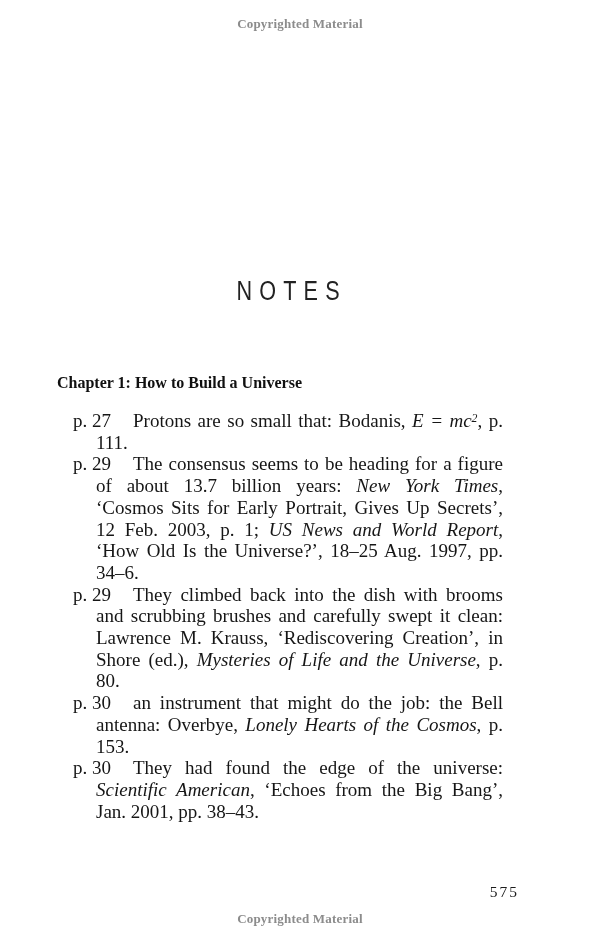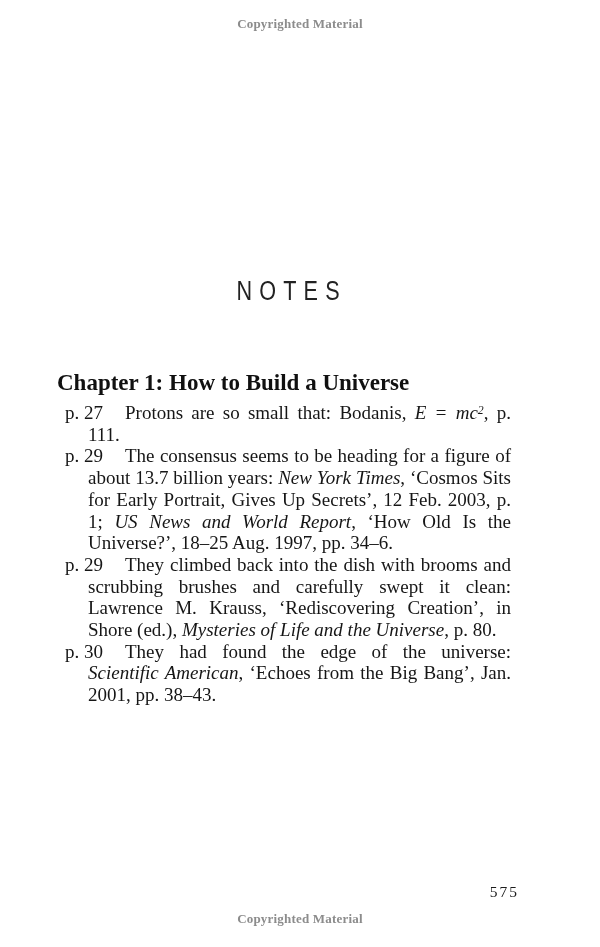--- a/index.html
+++ b/index.html
@@ -43,26 +43,26 @@
     transform-origin: 50% 50%;
   }
   .content {
     position: absolute;
     left: 57px;
     top: 372px;
     width: 462px;
   }
   .chapter-heading {
     margin: 0;
-    font-size: 23px;
+    font-size: 16px;
     line-height: 22px;
     font-weight: 700;
     color: #101010;
   }
-  .entries { margin: 8px; }
+  .entries { margin: 16px; }
   .entry {
     margin: 0;
     font-size: 19px;
     line-height: 21.7px;
     text-align: justify;
     padding-left: 23px;
     text-indent: -23px;
     color: #161616;
   }
   .page-ref {
@@ -98,20 +98,21 @@
   <div class="copyright top">Copyrighted Material</div>
 
   <h1 class="notes-title">NOTES</h1>
 
   <div class="content">
     <h2 class="chapter-heading">Chapter 1: How to Build a Universe</h2>
     <div class="entries">
         <p class="entry"><span class="page-ref">p. 27</span><span><span>Protons are so small that: Bodanis, </span><i>E = mc</i><sup class="it">2</sup><span>, p. 111.</span></span></p>
         <p class="entry"><span class="page-ref">p. 29</span><span><span>The consensus seems to be heading for a figure of about 13.7 billion years: </span><i>New York Times</i><span>, ‘Cosmos Sits for Early Portrait, Gives Up Secrets’, 12 Feb. 2003, p. 1; </span><i>US News and World Report</i><span>, ‘How Old Is the Universe?’, 18–25 Aug. 1997, pp. 34–6.</span></span></p>
         <p class="entry"><span class="page-ref">p. 29</span><span><span>They climbed back into the dish with brooms and scrubbing brushes and carefully swept it clean: Lawrence M. Krauss, ‘Rediscovering Creation’, in Shore (ed.), </span><i>Mysteries of Life and the Universe</i><span>, p. 80.</span></span></p>
+        <p class="entry"><span class="page-ref">p. 30</span><span><span>an instrument that might do the job: the Bell antenna: Overbye, </span><i>Lonely Hearts of the Cosmos</i><span>, p. 153.</span></span></p>
         <p class="entry"><span class="page-ref">p. 30</span><span><span>They had found the edge of the universe: </span><i>Scientific American</i><span>, ‘Echoes from the Big Bang’, Jan. 2001, pp. 38–43.</span></span></p>
       </div>
   </div>
 
   <div class="folio">575</div>
 
   <div class="copyright bottom">Copyrighted Material</div>
 
 </div>
 

